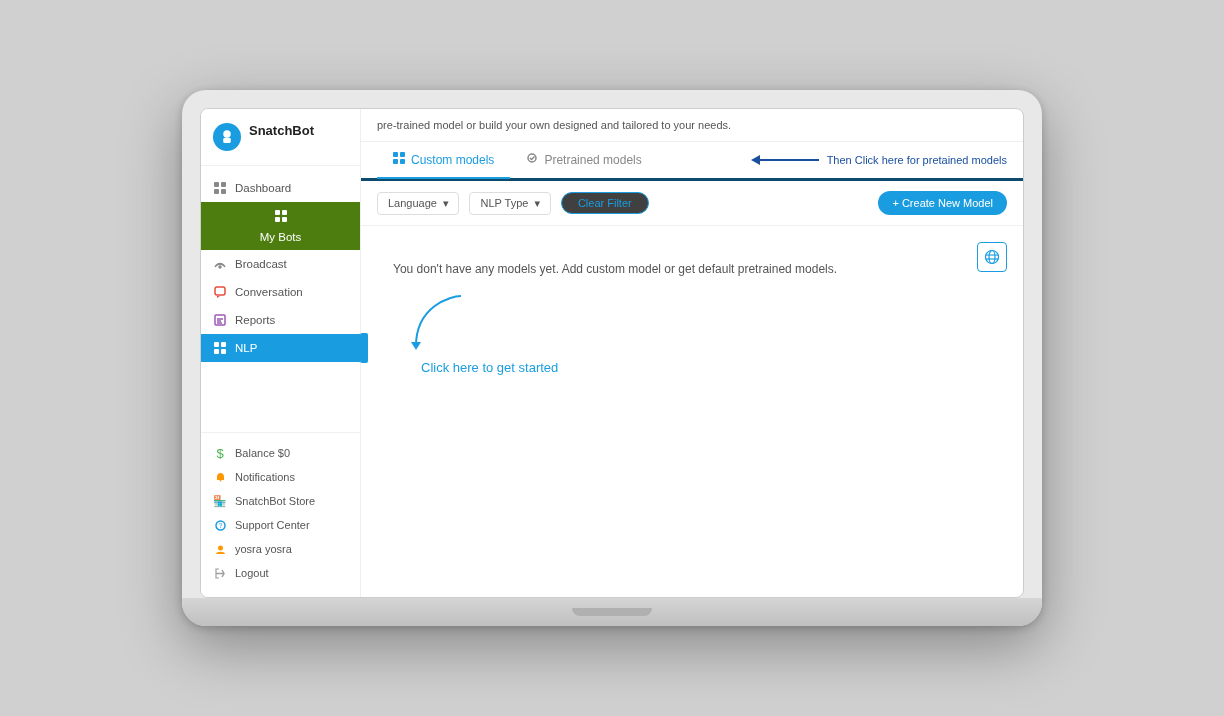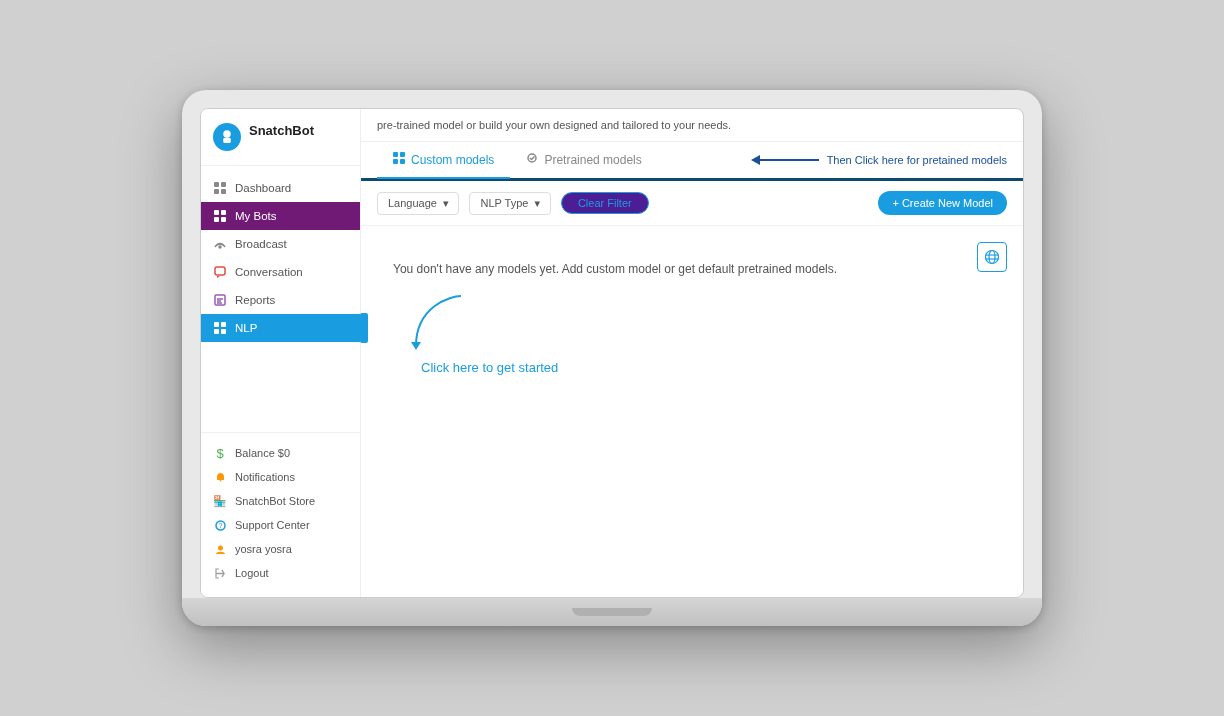--- a/index.html
+++ b/index.html
@@ -94,22 +94,23 @@
       display: flex;
       align-items: center;
       padding: 7px 12px;
       font-size: 11.5px;
       color: #555;
       cursor: pointer;
       gap: 8px;
     }
 
     .sidebar-item.active {
-      background: #701a75;
+      background: #4d7c0f;
       color: #fff;
+      flex-direction: column;
     }
 
     .sidebar-item.active .item-icon {
       color: #fff;
     }
 
     .item-icon {
       width: 14px;
       height: 14px;
       display: flex;
@@ -244,21 +245,21 @@
       background: #fff;
     }
 
     .clear-filter-btn {
       padding: 4px 16px;
       border: 1px solid #1a9de0;
       border-radius: 20px;
       font-size: 11px;
       color: #1a9de0;
       cursor: pointer;
-      background: #4c1d95;
+      background: #404040;
       text-align: right;
     }
 
     .create-btn {
       margin-left: auto;
       padding: 6px 14px;
       background: #1a9de0;
       color: #fff;
       border: none;
       border-radius: 20px;

